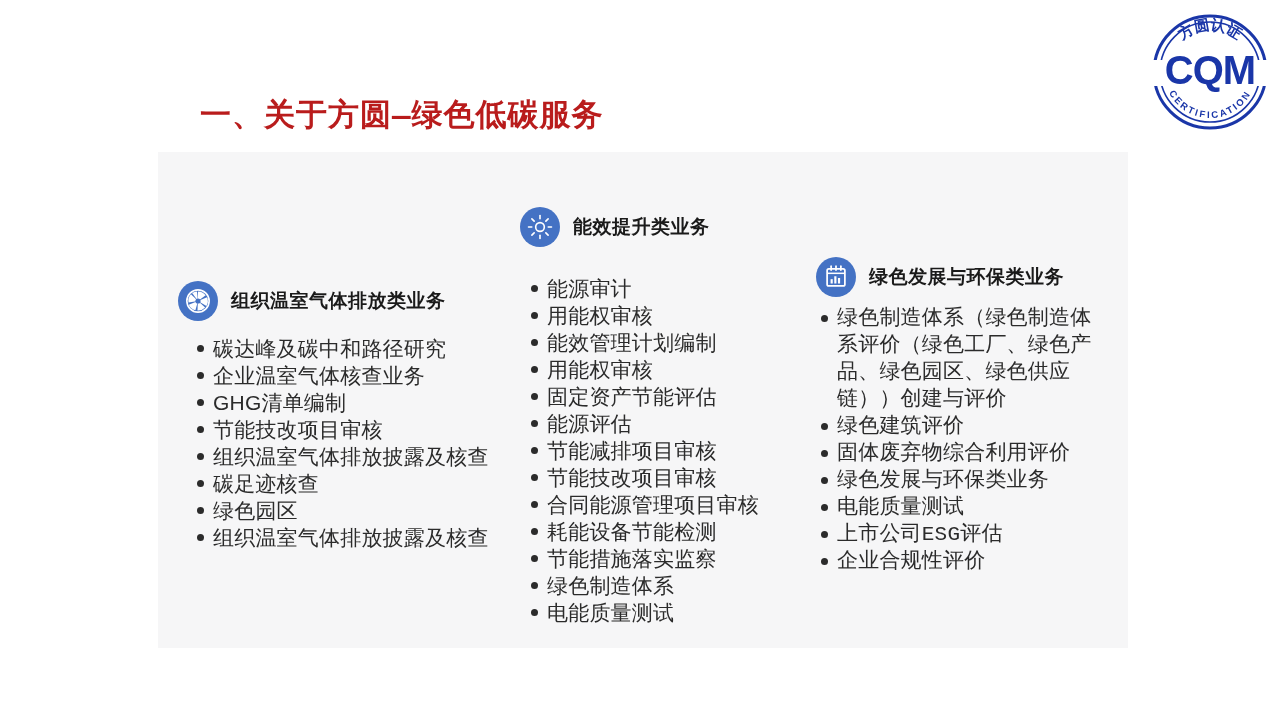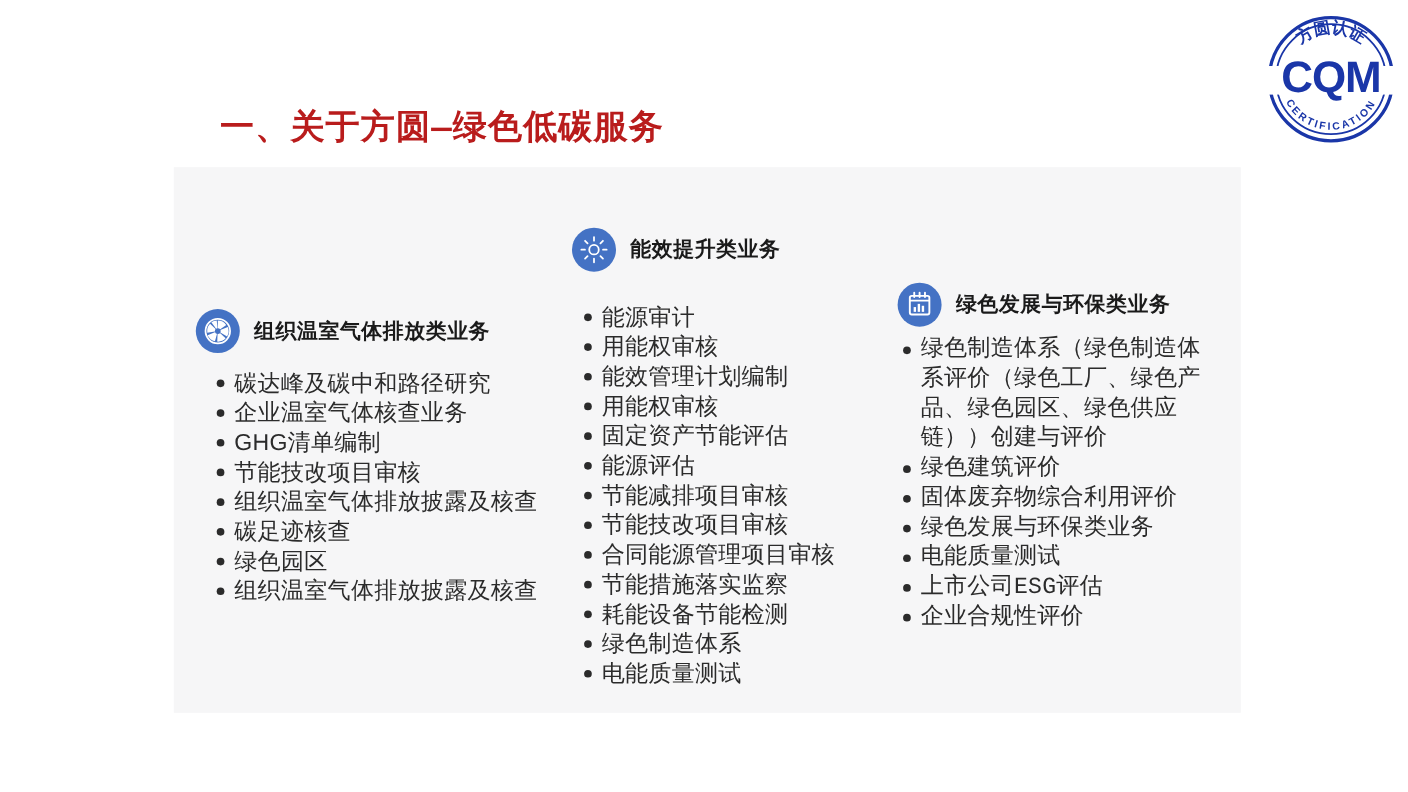--- a/index.html
+++ b/index.html
@@ -220,22 +220,22 @@
         <ul class="bullets">
           <li>能源审计</li>
           <li>用能权审核</li>
           <li>能效管理计划编制</li>
           <li>用能权审核</li>
           <li>固定资产节能评估</li>
           <li>能源评估</li>
           <li>节能减排项目审核</li>
           <li>节能技改项目审核</li>
           <li>合同能源管理项目审核</li>
+          <li>耗能设备节能检测</li>
           <li>节能措施落实监察</li>
-          <li>耗能设备节能检测</li>
           <li>绿色制造体系</li>
           <li>电能质量测试</li>
         </ul>
       </div>
 
       <div class="column col-3">
         <div class="col-head">
           <span class="head-icon">
             <svg width="26" height="26" viewBox="0 0 24 24">
               <rect x="3.8" y="4.6" width="16.4" height="15.6" rx="1.6" fill="none" stroke="#ffffff" stroke-width="1.6"></rect>

